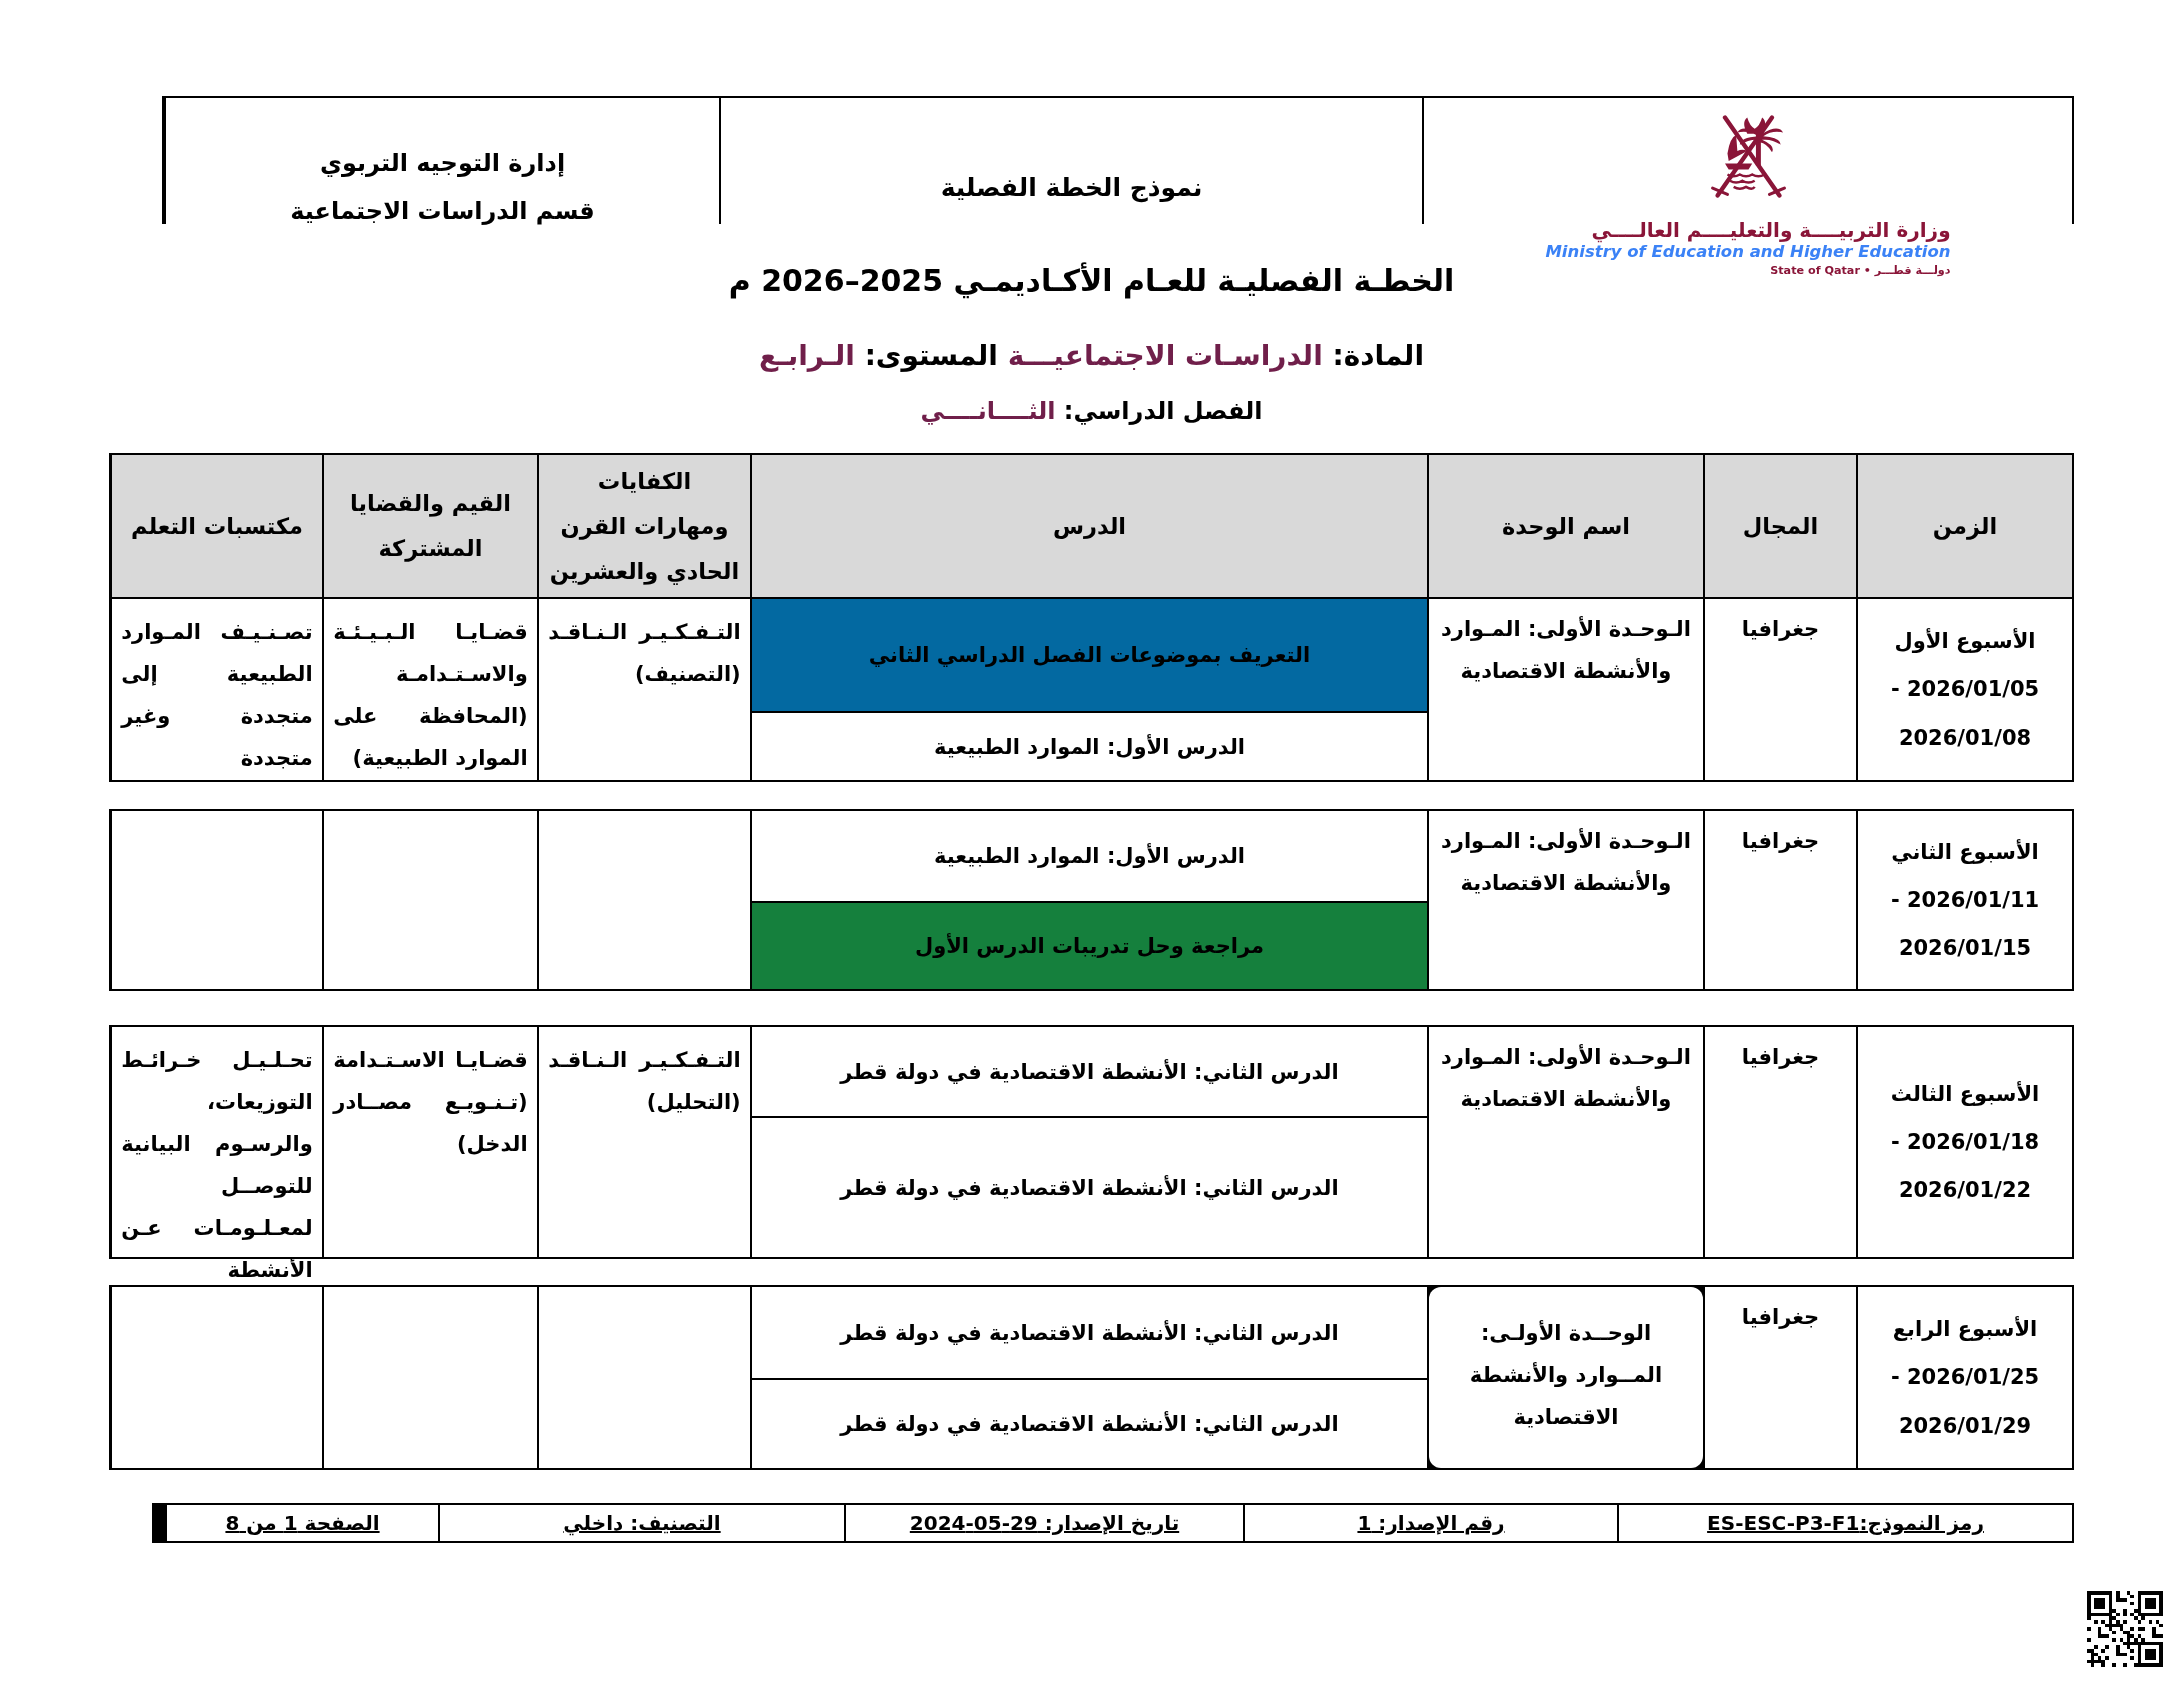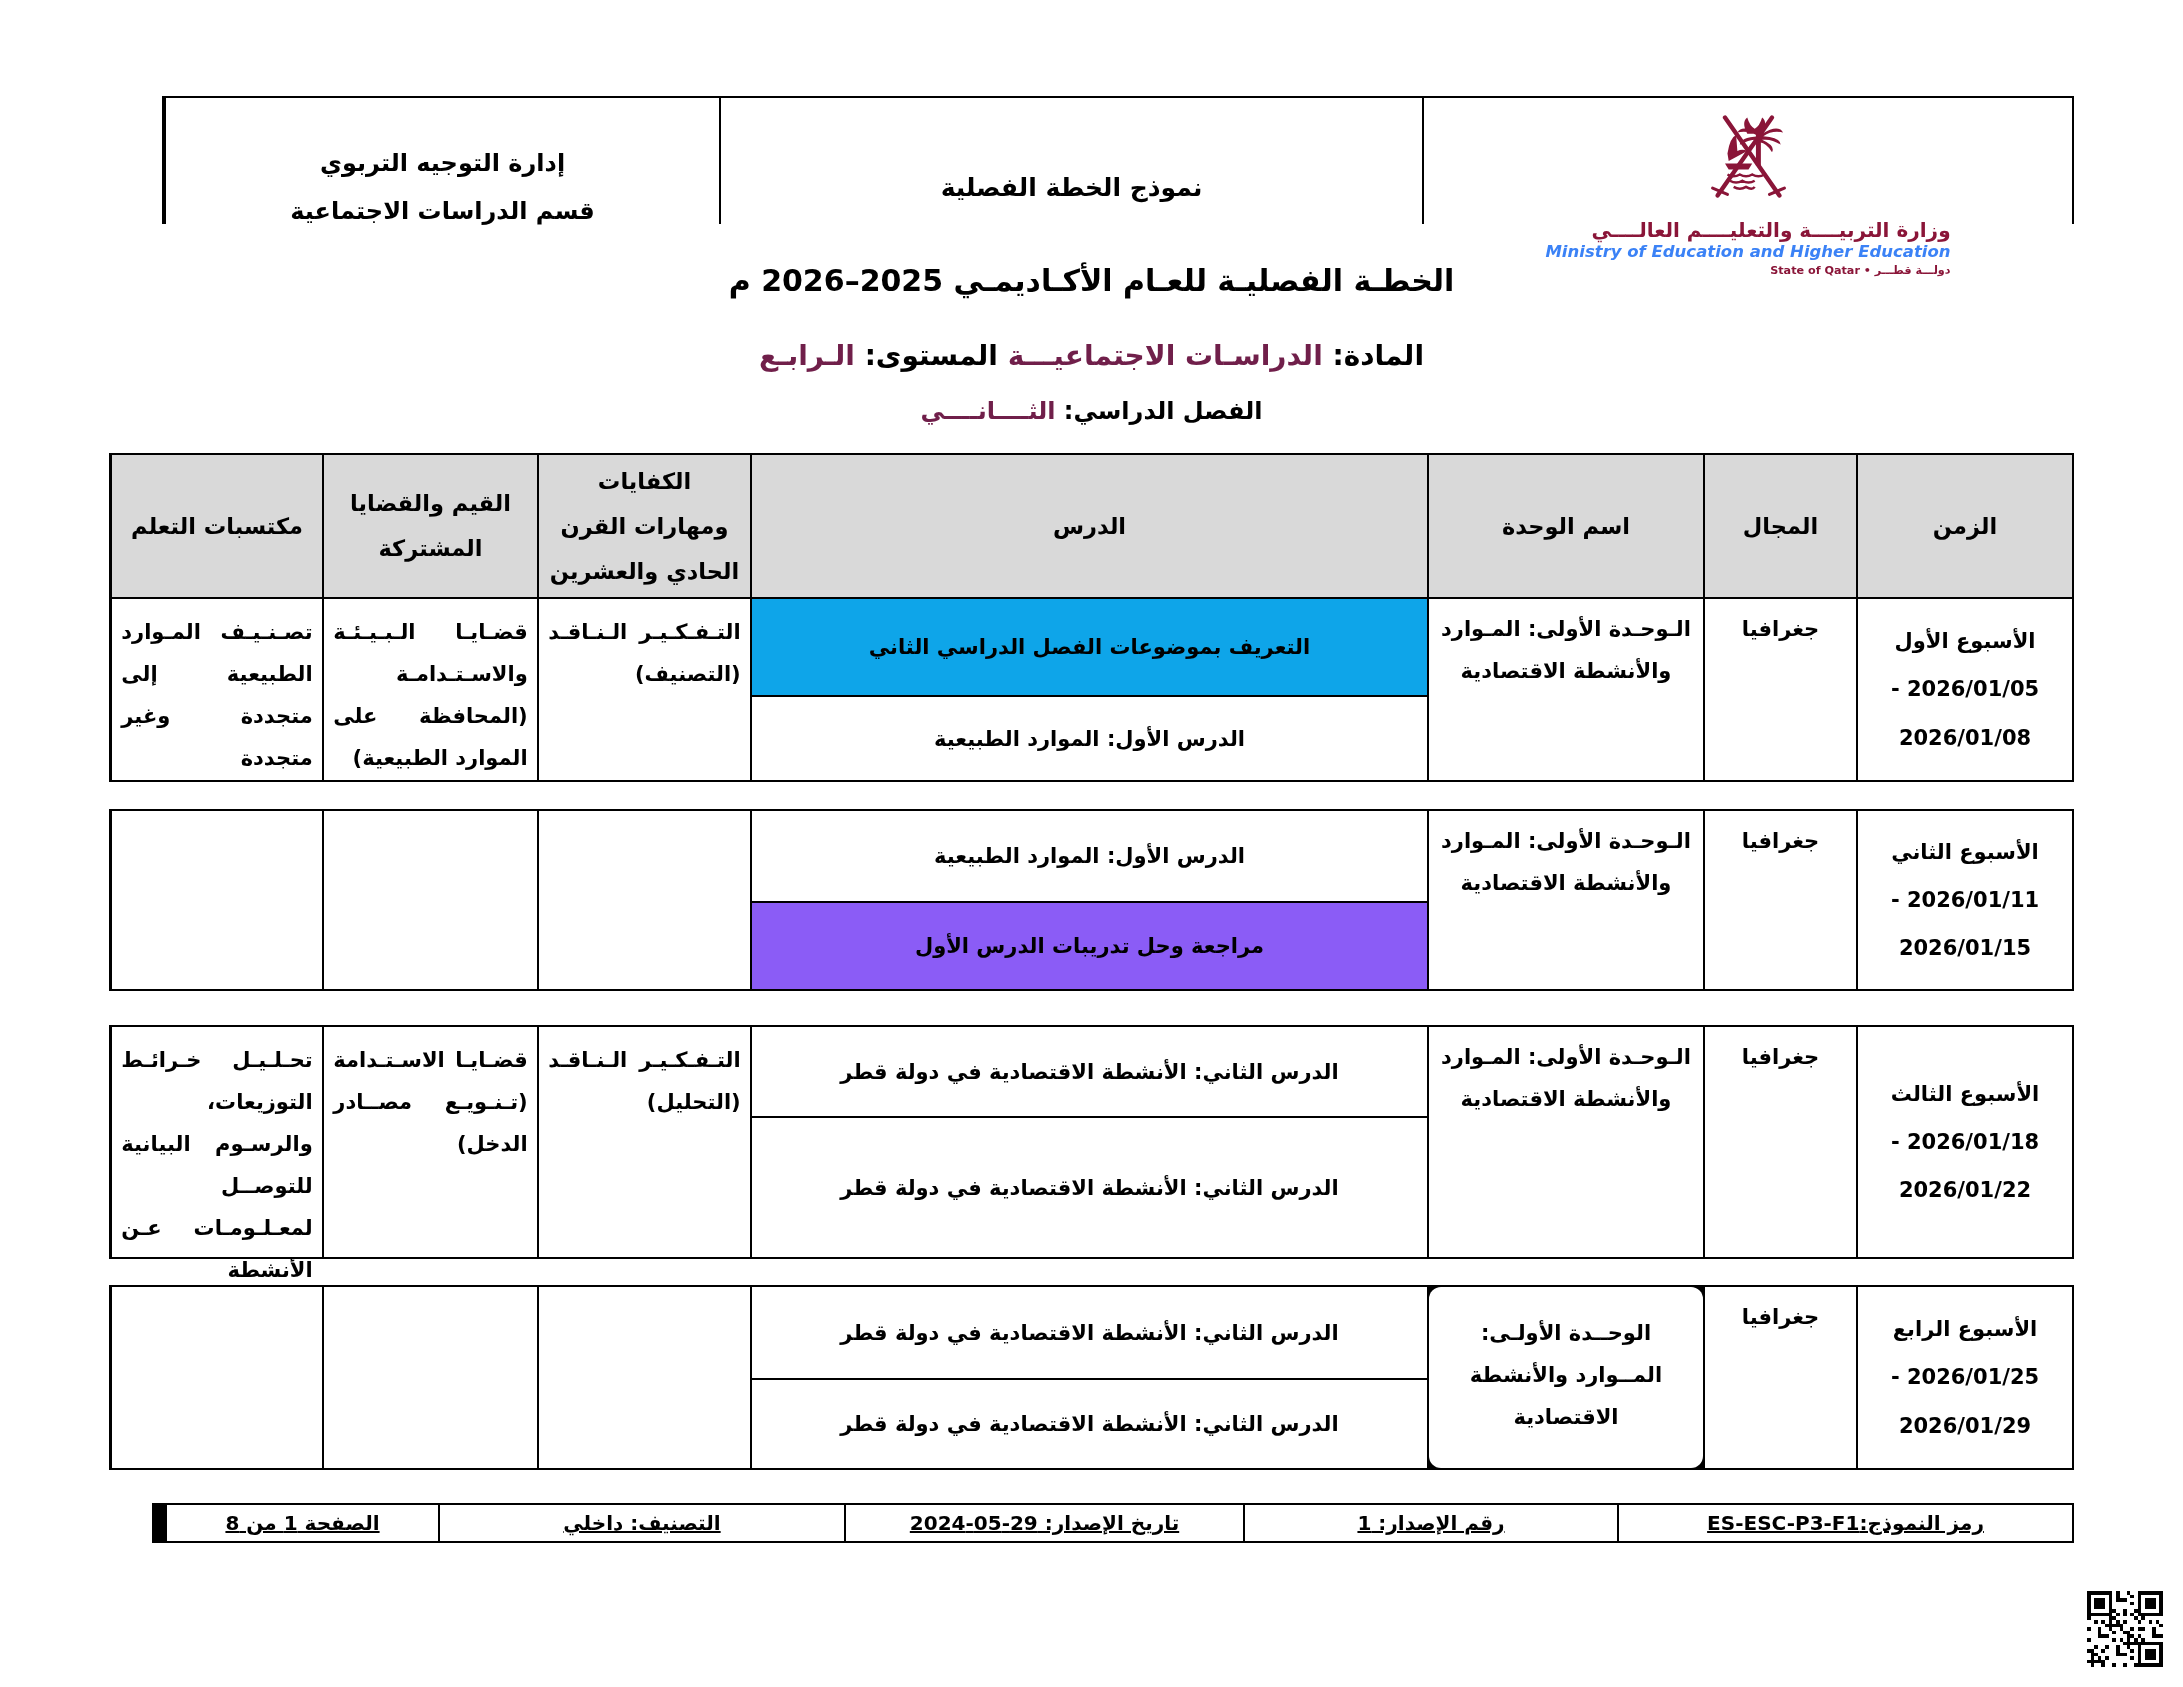--- a/index.html
+++ b/index.html
@@ -116,37 +116,37 @@
   <div class="cell hcell">الكفايات ومهارات القرن الحادي والعشرين</div>
   <div class="cell hcell">القيم والقضايا المشتركة</div>
   <div class="cell hcell">مكتسبات التعلم</div>
 
   <div class="cell time-cell">
     <span><span>الأسبوع الأول</span><br><span>2026/01/05 -</span><br><span>2026/01/08</span></span>
   </div>
   <div class="cell" style="align-items:flex-start;padding-top:9.3px;">جغرافيا</div>
   <div class="cell" style="align-items:flex-start;padding-top:9.3px;">الـوحـدة الأولى: المـوارد والأنشطة الاقتصادية</div>
   <div class="cell lesson-col">
-    <div class="sub" style="height: 96px; background-color: #0ea5e9;">التعريف بموضوعات الفصل الدراسي الثاني</div>
+    <div class="sub" style="height: 112px; background-color: #0369a1;">التعريف بموضوعات الفصل الدراسي الثاني</div>
     <div class="sub" style="flex: 1 1 0%; background-color: rgb(255, 255, 255);">الدرس الأول: الموارد الطبيعية</div>
   </div>
   <div class="cell just">التـفـكـيـر الـنـاقـد (التصنيف)</div>
   <div class="cell just">قضـايـا الـبـيـئـة والاسـتـدامـة (المحافظة على الموارد الطبيعية)</div>
   <div class="cell just">تصـنـيـف المـوارد الطبيعية إلى متجددة وغير متجددة</div>
 </div>
 
 <div class="abs wk-grid" style="top:809px;grid-template-rows:178px;">
   <div class="cell time-cell">
     <span><span>الأسبوع الثاني</span><br><span>2026/01/11 -</span><br><span>2026/01/15</span></span>
   </div>
   <div class="cell" style="align-items:flex-start;padding-top:9.3px;">جغرافيا</div>
   <div class="cell" style="align-items:flex-start;padding-top:9.3px;">الـوحـدة الأولى: المـوارد والأنشطة الاقتصادية</div>
   <div class="cell lesson-col">
     <div class="sub" style="height: 90px; background-color: rgb(255, 255, 255);">الدرس الأول: الموارد الطبيعية</div>
-    <div class="sub" style="flex: 1 1 0%; background-color: #8b5cf6;">مراجعة وحل تدريبات الدرس الأول</div>
+    <div class="sub" style="flex: 1 1 0%; background-color: #15803d;">مراجعة وحل تدريبات الدرس الأول</div>
   </div>
   <div class="cell just"></div>
   <div class="cell just"></div>
   <div class="cell just"></div>
 </div>
 
 <div class="abs wk-grid" style="top:1025px;grid-template-rows:230px;">
   <div class="cell time-cell">
     <span><span>الأسبوع الثالث</span><br><span>2026/01/18 -</span><br><span>2026/01/22</span></span>
   </div>

